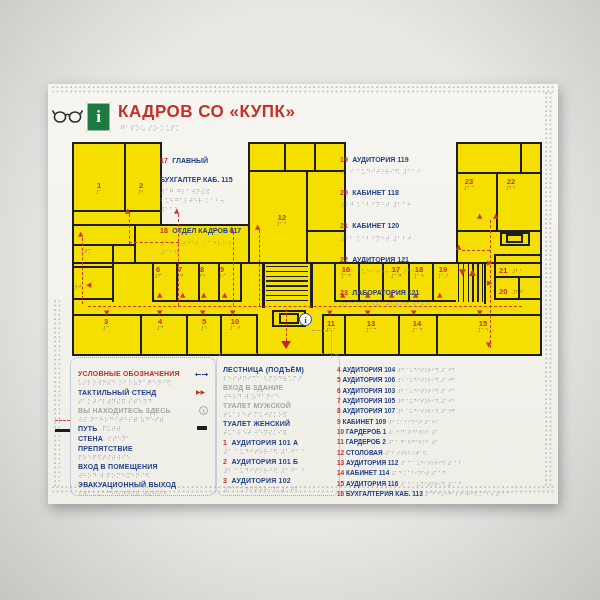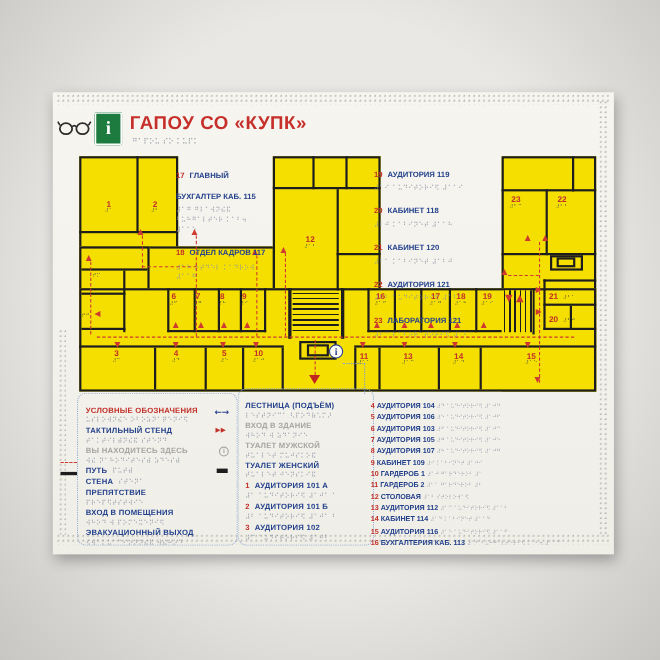--- a/index.html
+++ b/index.html
@@ -65,21 +65,21 @@
   <div class="dots" style="left:545px;top:92px;width:8px;height:396px"></div>
   <div class="dots" style="left:54px;top:300px;width:6px;height:186px"></div>
 
   <svg style="position:absolute;left:52px;top:106px" width="32" height="22" viewBox="0 0 32 22">
     <ellipse cx="8" cy="11" rx="5.6" ry="5" fill="none" stroke="#2b2b2b" stroke-width="1.6"></ellipse>
     <ellipse cx="23" cy="11" rx="5.6" ry="5" fill="none" stroke="#2b2b2b" stroke-width="1.6"></ellipse>
     <path d="M13.5 9.5 Q15.5 7 17.5 9.5" fill="none" stroke="#2b2b2b" stroke-width="1.5"></path>
     <path d="M2.6 8 L0.5 4.5 M28.4 8 L30.5 4.5" fill="none" stroke="#2b2b2b" stroke-width="1.5"></path>
   </svg>
   <div id="infoicon">i</div>
-  <div id="title">ГАПОУ СО «КУПК»</div>
+  <div id="title">КАДРОВ СО «КУПК»</div>
   <div id="title-br" class="br">⠛⠁⠏⠕⠥ ⠎⠕ ⠅⠥⠏⠅</div>
 
   <div>
 
     <div class="yx" style="left:72px;top:142px;width:90px;height:90px"></div>
     <div class="yx" style="left:72px;top:224px;width:178px;height:40px"></div>
     <div class="yx" style="left:72px;top:224px;width:64px;height:96px"></div>
     <div class="yx" style="left:248px;top:142px;width:98px;height:122px"></div>
     <div class="yx" style="left:456px;top:142px;width:86px;height:214px"></div>
     <div class="yx" style="left:72px;top:262px;width:470px;height:94px"></div>

